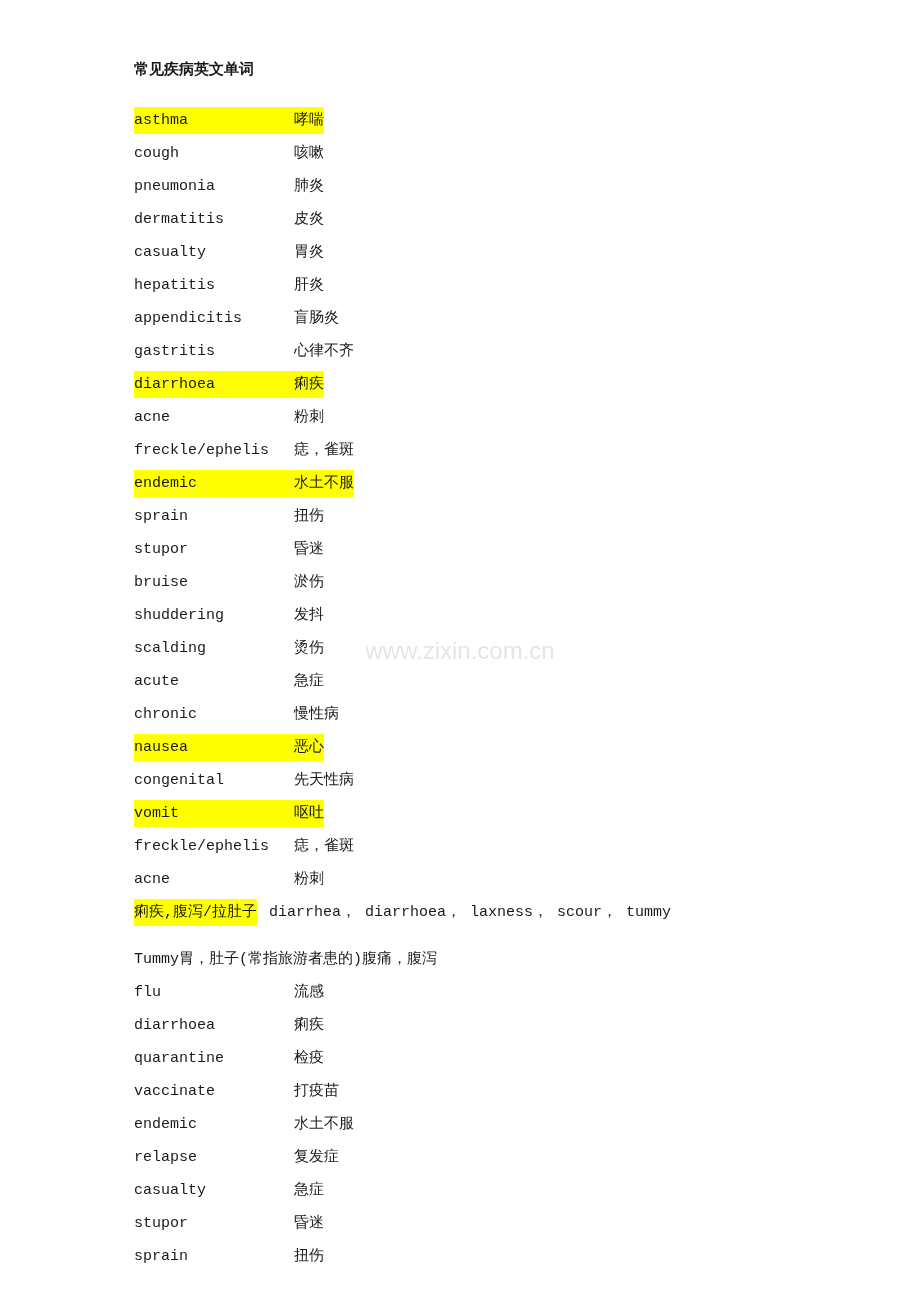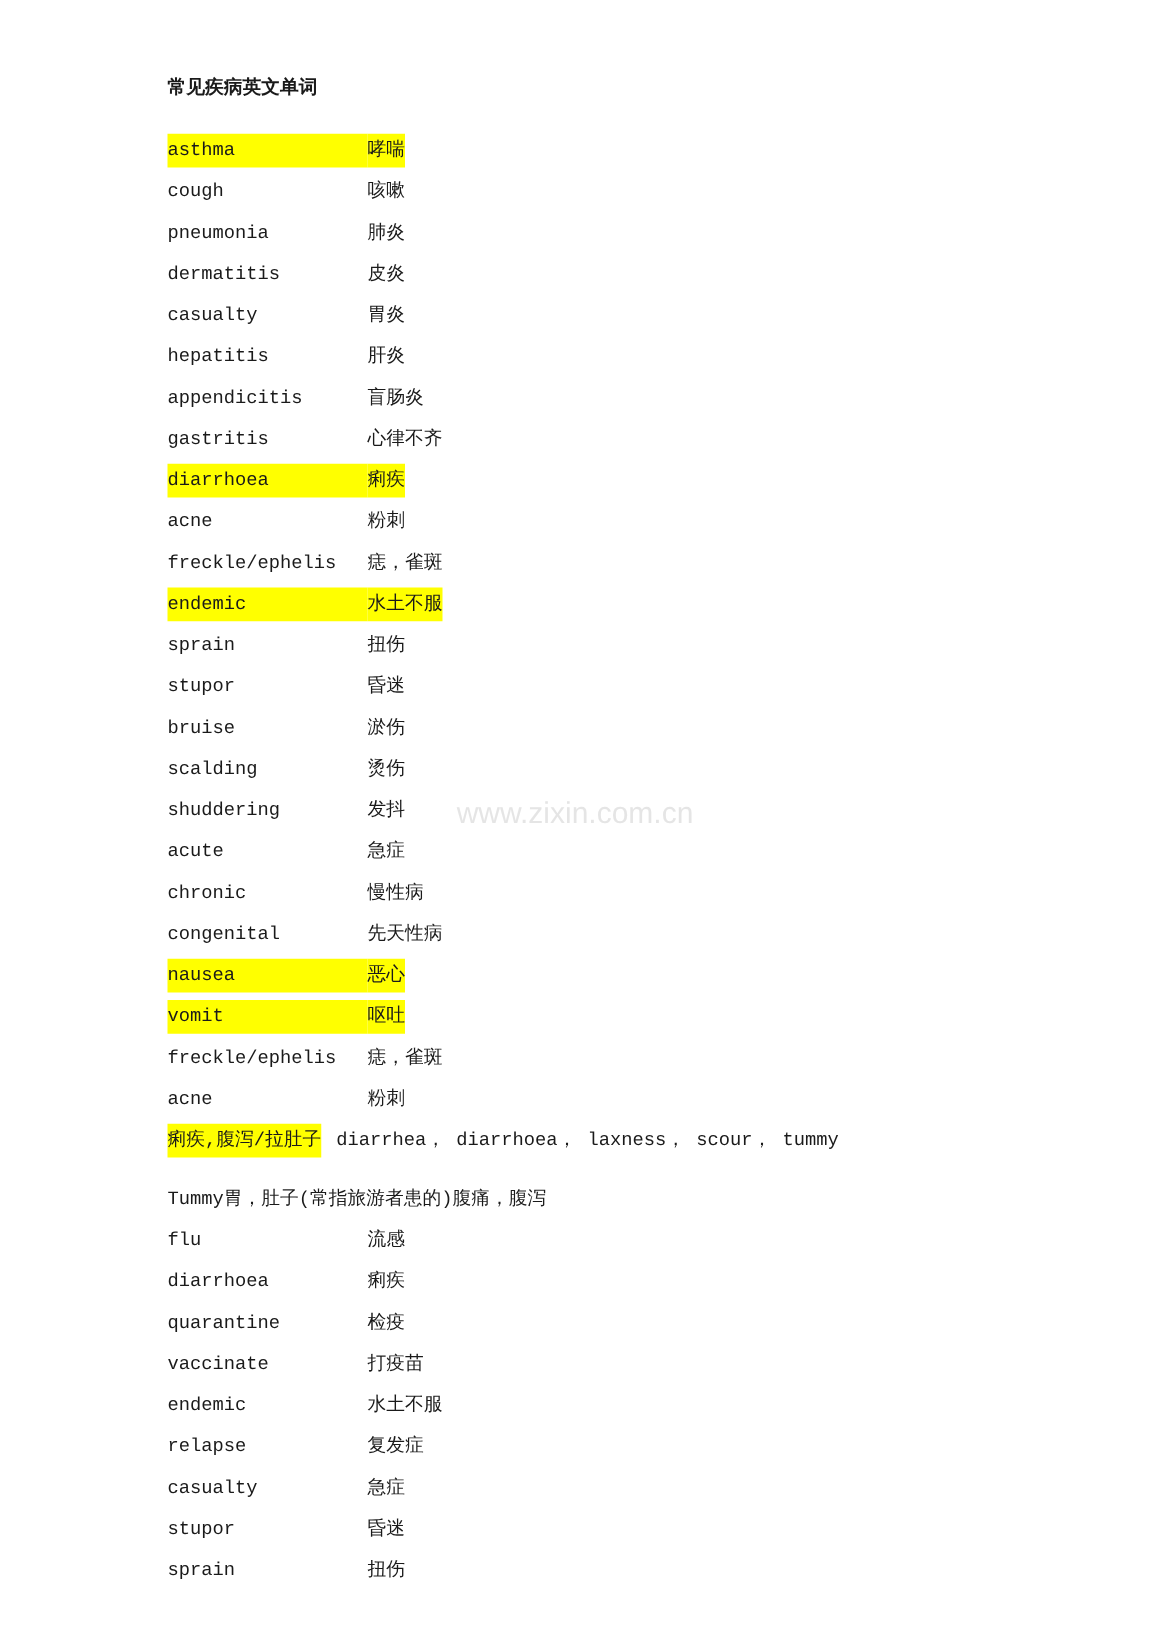--- a/index.html
+++ b/index.html
@@ -137,42 +137,42 @@
     </div>
     <div class="vocab-row">
       <span class="english">stupor</span>
       <span class="chinese">昏迷</span>
     </div>
     <div class="vocab-row">
       <span class="english">bruise</span>
       <span class="chinese">淤伤</span>
     </div>
     <div class="vocab-row">
+      <span class="english">shuddering</span>
+      <span class="chinese">发抖</span>
+    </div>
+    <div class="vocab-row">
       <span class="english">scalding</span>
       <span class="chinese">烫伤</span>
     </div>
     <div class="vocab-row">
-      <span class="english">shuddering</span>
-      <span class="chinese">发抖</span>
-    </div>
-    <div class="vocab-row">
       <span class="english">acute</span>
       <span class="chinese">急症</span>
     </div>
     <div class="vocab-row">
       <span class="english">chronic</span>
       <span class="chinese">慢性病</span>
     </div>
     <div class="vocab-row">
+      <span class="english highlight-yellow">nausea</span>
+      <span class="chinese highlight-yellow">恶心</span>
+    </div>
+    <div class="vocab-row">
       <span class="english">congenital</span>
       <span class="chinese">先天性病</span>
-    </div>
-    <div class="vocab-row">
-      <span class="english highlight-yellow">nausea</span>
-      <span class="chinese highlight-yellow">恶心</span>
     </div>
     <div class="vocab-row">
       <span class="english highlight-yellow">vomit</span>
       <span class="chinese highlight-yellow">呕吐</span>
     </div>
     <div class="vocab-row">
       <span class="english">freckle/ephelis</span>
       <span class="chinese">痣，雀斑</span>
     </div>
     <div class="vocab-row">

